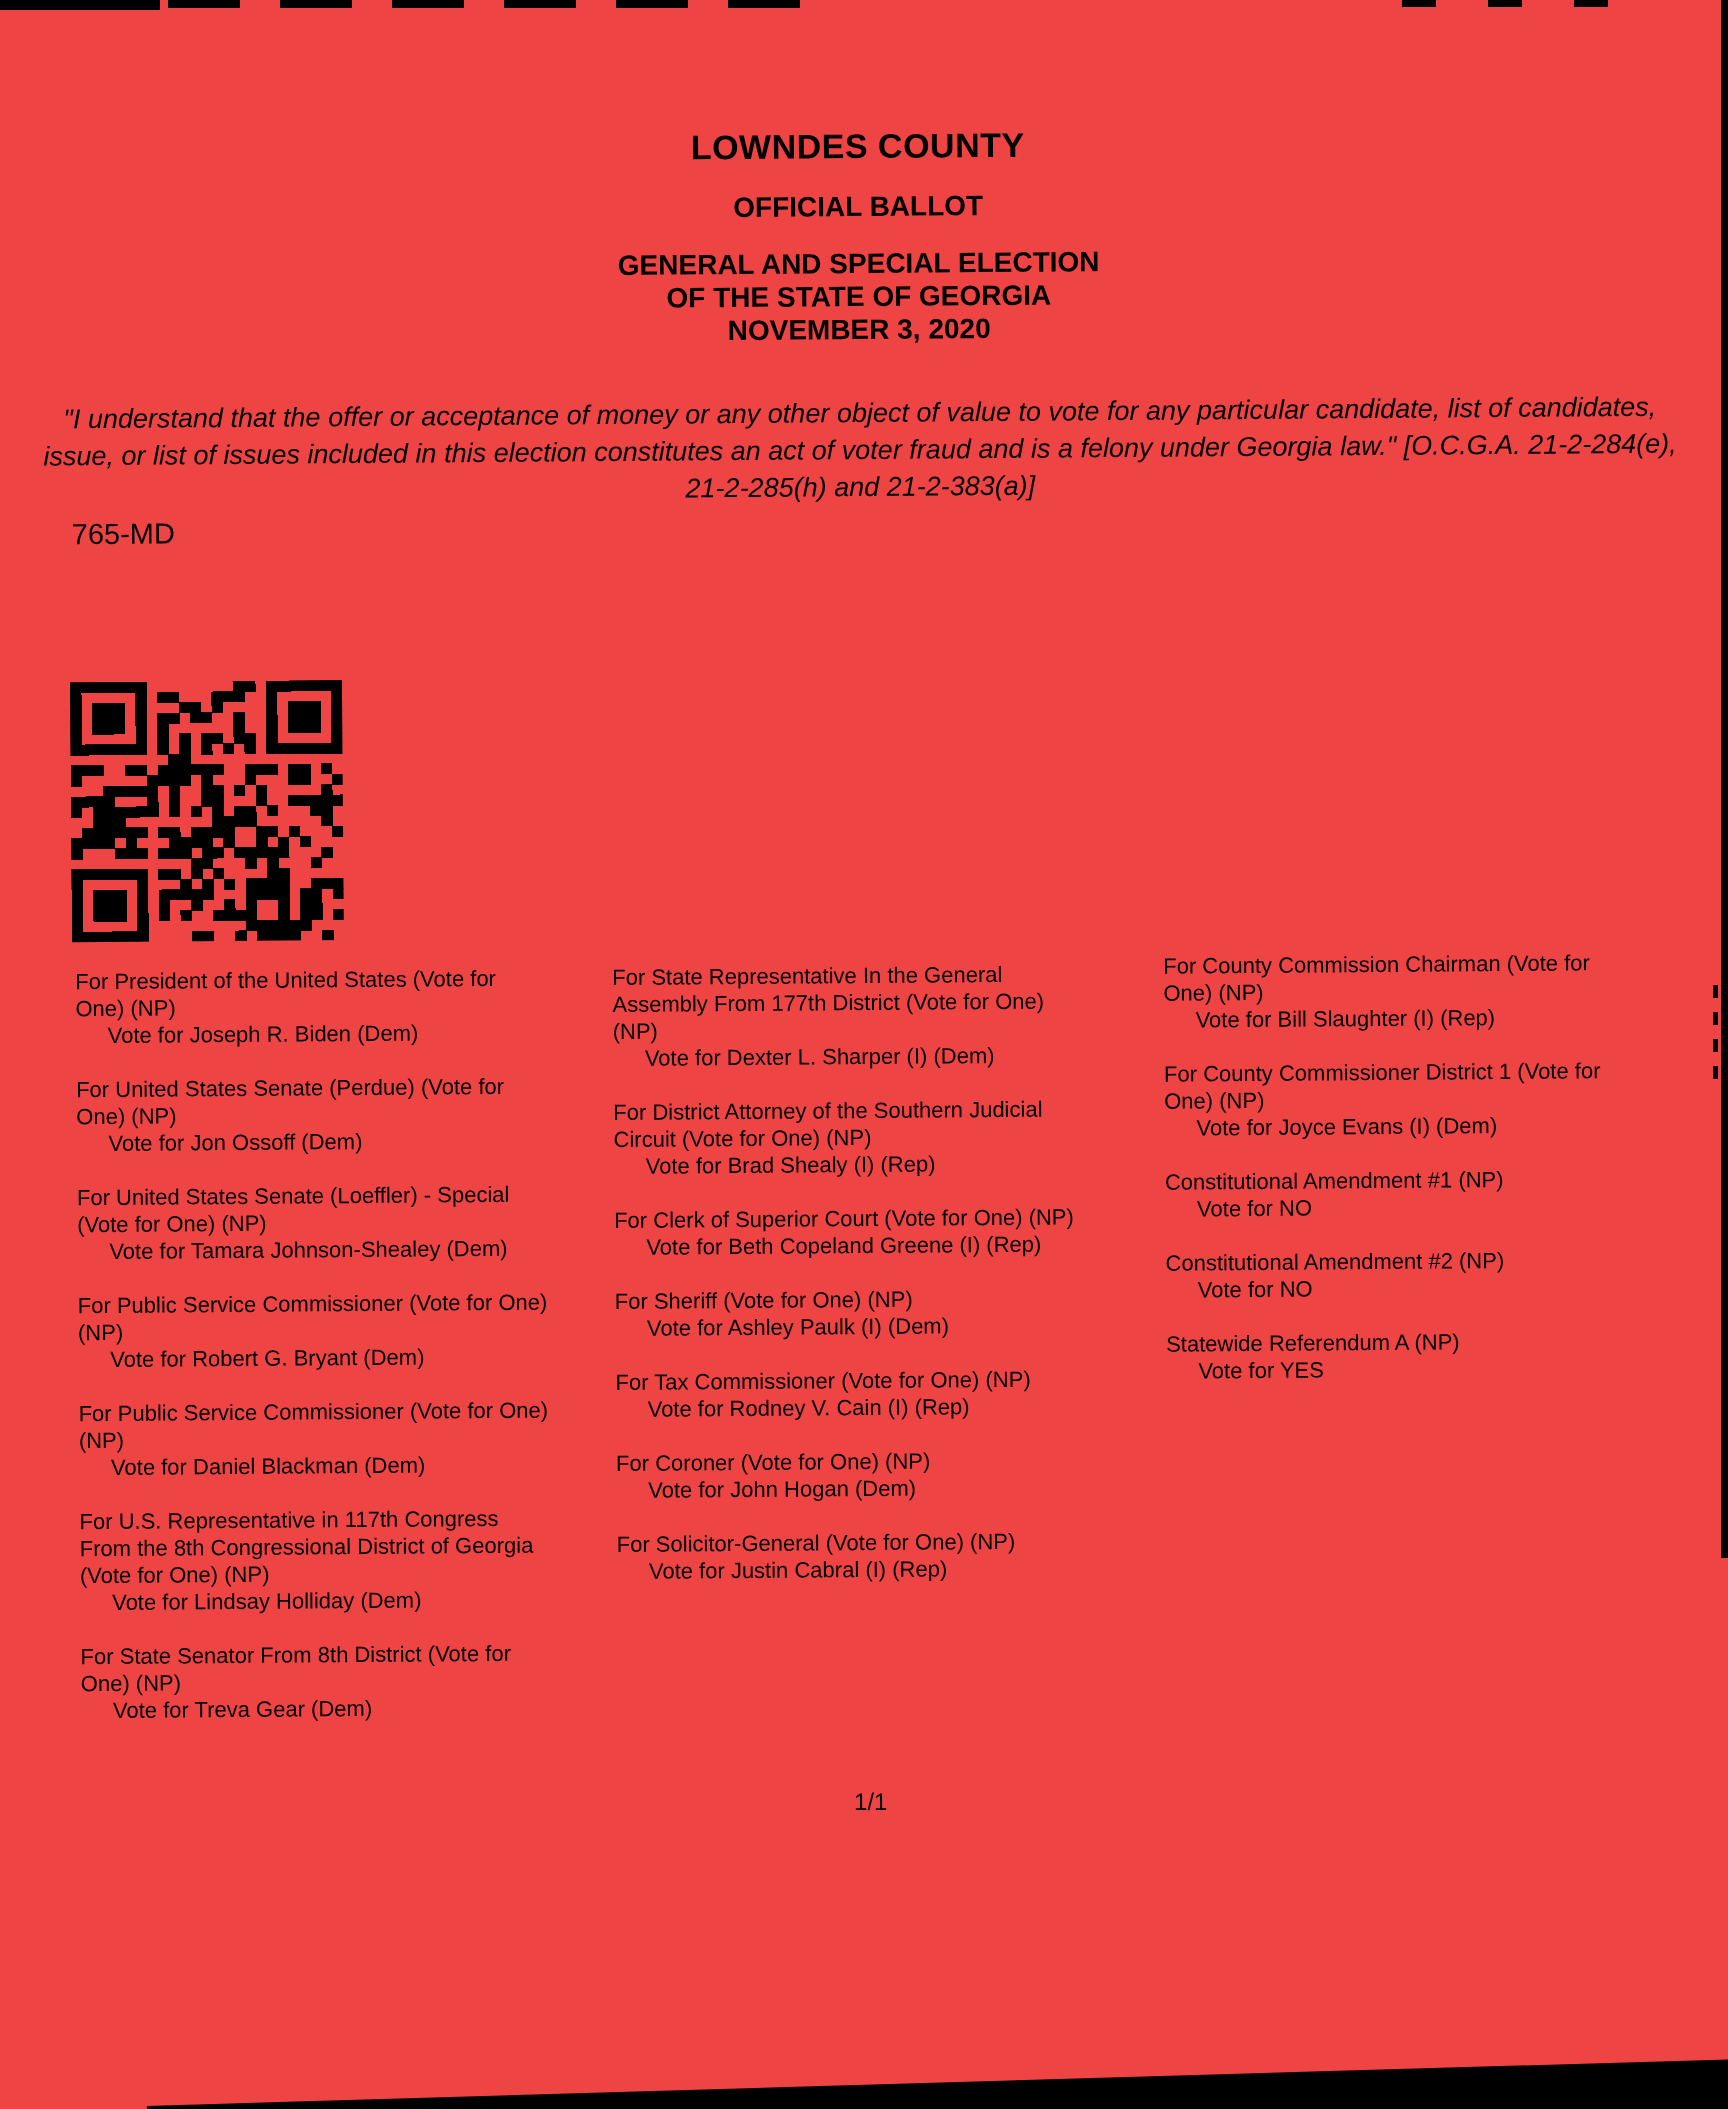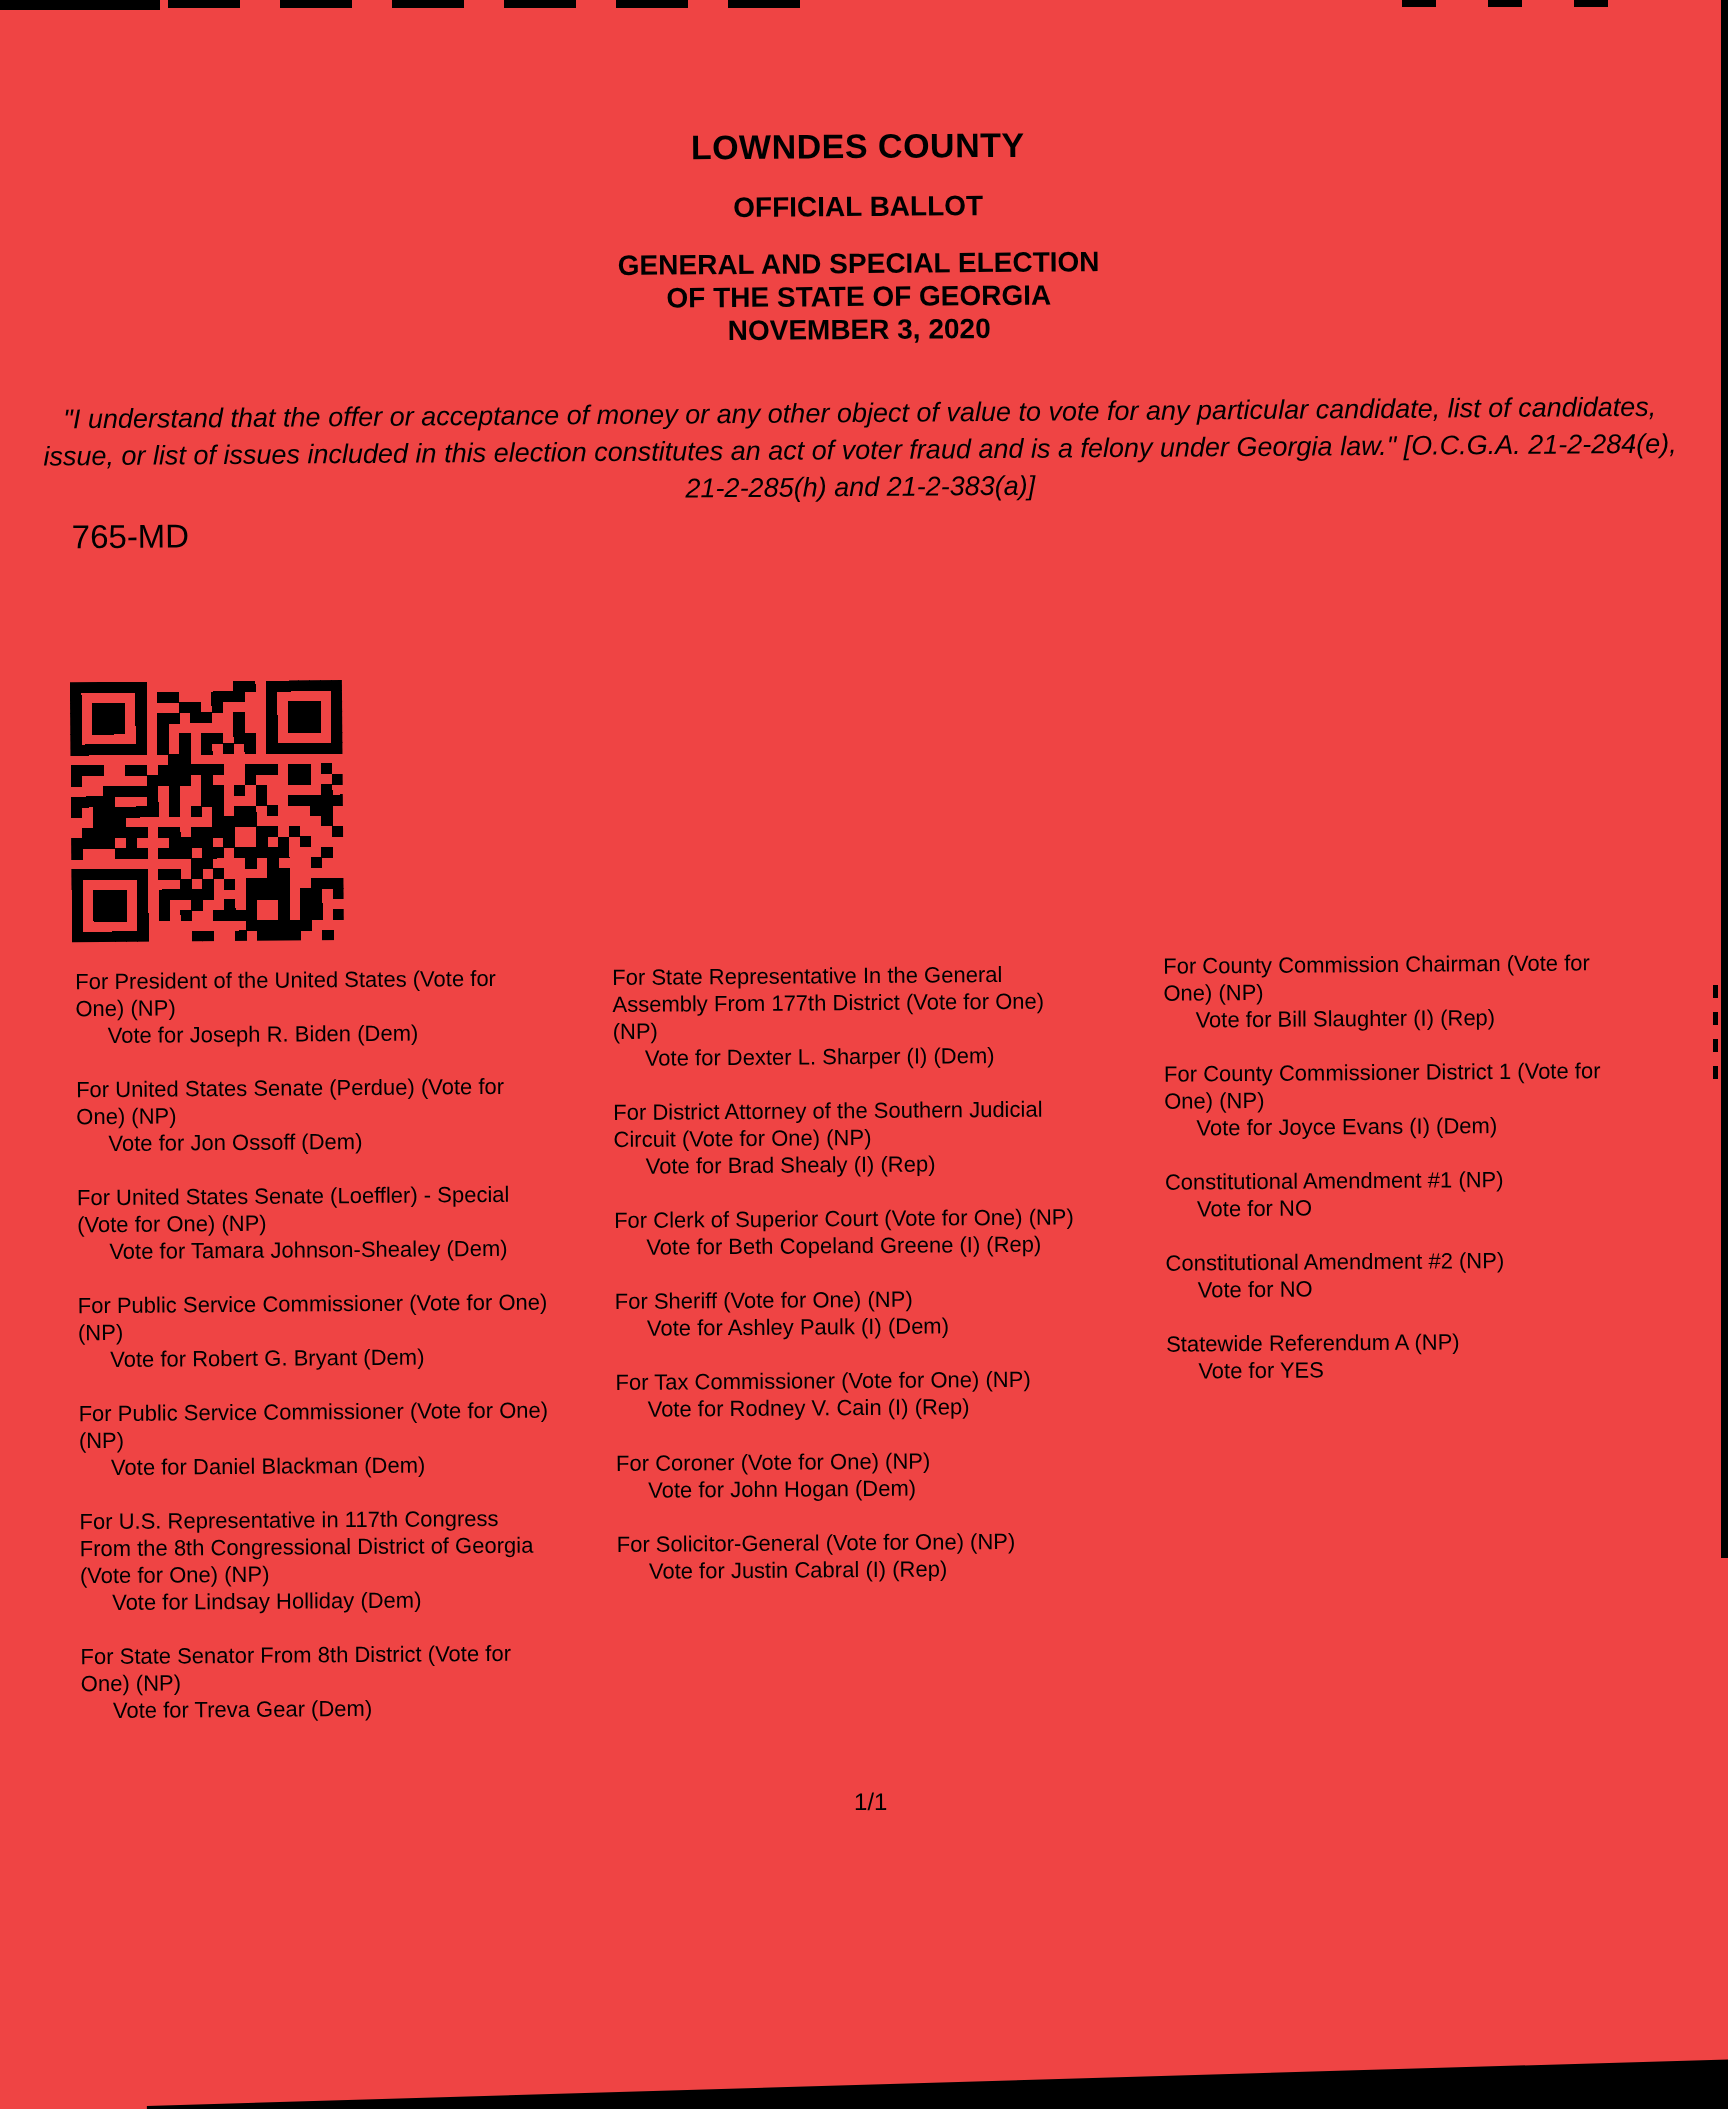--- a/index.html
+++ b/index.html
@@ -16,21 +16,21 @@
   .county{font-size:34px;letter-spacing:.5px;line-height:36px;}
   .ballot-type{font-size:28px;margin-top:26px;line-height:33px;}
   .election{font-size:28px;margin-top:24px;line-height:33px;}
 
   
   .disclaimer{
     position:absolute;top:368px;left:44px;width:1640px;
     text-align:center;font-style:italic;font-size:27px;line-height:37px;
   }
 
-  .ballot-code{position:absolute;top:512px;left:75px;font-size:33px;}
+  .ballot-code{position:absolute;top:512px;left:75px;font-size:29px;}
 
   .qr{position:absolute;top:676px;left:72px;width:272px;height:260px;}
   .qr svg{display:block;}
 
   
   .col{position:absolute;font-size:22px;line-height:27px;}
   .col1{top:962px;left:75px;width:470px;}
   .col2{top:962px;left:612px;width:480px;}
   .col3{top:955px;left:1163px;width:460px;}
   .contest{margin-bottom:27px;}

